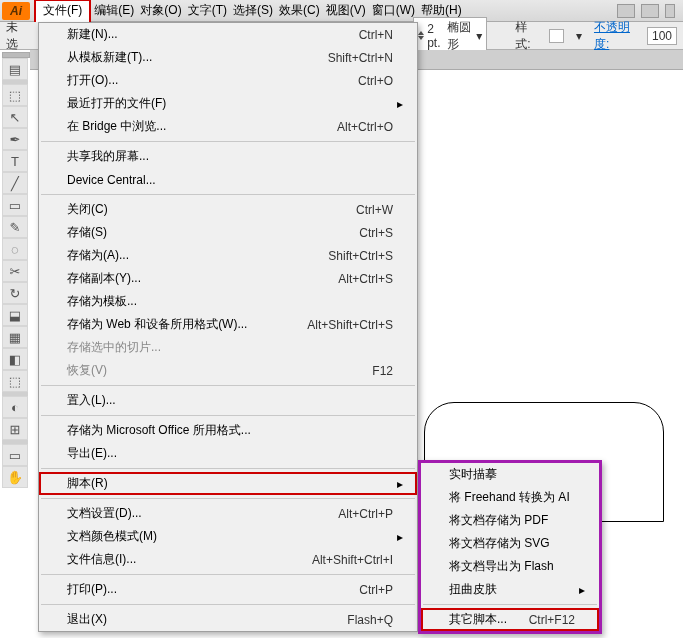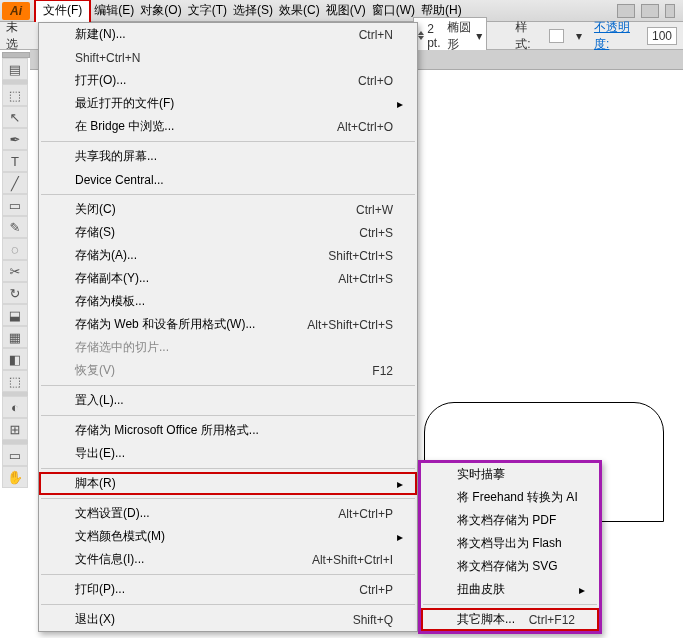--- a/index.html
+++ b/index.html
@@ -23,21 +23,21 @@
 
 .tools-col { position: absolute; left: 2px; top: 52px; width: 28px; display: flex; flex-direction: column; gap: 0; }
 .tool { width: 26px; height: 22px; display: flex; align-items: center; justify-content: center; background: #e6e6e6; border: 1px solid #d6d6d6; font-size: 13px; color: #555; }
 .tool.sep-t { height: 4px; background: #d0d0d0; border: none; }
 .tool-grip { height: 6px; background: #bbb; border: 1px solid #aaa; }
 
 .tabbar { position: absolute; left: 30px; top: 50px; right: 0; height: 20px; background: #ddd; border-bottom: 1px solid #aaa; display: flex; }
 .tab-bg { flex: 1; background: #cfcfcf; }
 
 .dropdown { position: absolute; left: 38px; top: 22px; width: 380px; background: #f0f0f0; border: 1px solid #9f9f9f; box-shadow: 2px 3px 6px rgba(0,0,0,.3); }
-.dd-item { display: flex; align-items: center; height: 23px; padding-left: 36px; padding-right: 14px; cursor: default; white-space: nowrap;}
+.dd-item { display: flex; align-items: center; height: 23px; padding-left: 28px; padding-right: 14px; cursor: default; white-space: nowrap;}
 .dd-item.disabled { color: #888; }
 .dd-label { flex: 1; }
 .dd-short { color: #333; }
 .dd-arrow { width: 10px; text-align: right; }
 .dd-sep { height: 1px; background: #c8c8c8; margin: 3px 2px; }
 .dd-item.hilite { outline: 2px solid #c00; outline-offset: -2px; }
 
 .submenu { position: absolute; left: 418px; top: 460px; width: 184px; background: #f0f0f0; border: 3px solid #a21caf; box-shadow: 2px 3px 6px rgba(0,0,0,.3); }
 .submenu .dd-item.hilite2 { outline: 2px solid #c00; outline-offset: -2px; }
 
@@ -123,20 +123,21 @@
   <div class="shape"></div>
 </div>
 
 <div class="dropdown" id="file-menu">
     <div class="dd-item">
       <span class="dd-label">新建(N)...</span>
       <span class="dd-short">Ctrl+N</span>
       <span class="dd-arrow"></span>
     </div>
     <div class="dd-item">
+      <span class="dd-label">从模板新建(T)...</span>
       <span class="dd-short">Shift+Ctrl+N</span>
       <span class="dd-arrow"></span>
     </div>
     <div class="dd-item">
       <span class="dd-label">打开(O)...</span>
       <span class="dd-short">Ctrl+O</span>
       <span class="dd-arrow"></span>
     </div>
     <div class="dd-item">
       <span class="dd-label">最近打开的文件(F)</span>
@@ -241,21 +242,21 @@
     </div>
     <div class="dd-sep"></div>
     <div class="dd-item">
       <span class="dd-label">打印(P)...</span>
       <span class="dd-short">Ctrl+P</span>
       <span class="dd-arrow"></span>
     </div>
     <div class="dd-sep"></div>
     <div class="dd-item">
       <span class="dd-label">退出(X)</span>
-      <span class="dd-short">Shift+Q</span>
+      <span class="dd-short">Flash+Q</span>
       <span class="dd-arrow"></span>
     </div>
   </div>
 
 <div class="submenu" id="submenu">
     <div class="dd-item">
       <span class="dd-label">实时描摹</span>
       <span class="dd-short"></span>
       <span class="dd-arrow"></span>
     </div>
@@ -263,26 +264,26 @@
       <span class="dd-label">将 Freehand 转换为 AI</span>
       <span class="dd-short"></span>
       <span class="dd-arrow"></span>
     </div>
     <div class="dd-item">
       <span class="dd-label">将文档存储为 PDF</span>
       <span class="dd-short"></span>
       <span class="dd-arrow"></span>
     </div>
     <div class="dd-item">
+      <span class="dd-label">将文档存储为 SVG</span>
+      <span class="dd-short"></span>
+      <span class="dd-arrow"></span>
+    </div>
+    <div class="dd-item">
       <span class="dd-label">将文档导出为 Flash</span>
-      <span class="dd-short"></span>
-      <span class="dd-arrow"></span>
-    </div>
-    <div class="dd-item">
-      <span class="dd-label">将文档存储为 SVG</span>
       <span class="dd-short"></span>
       <span class="dd-arrow"></span>
     </div>
     <div class="dd-item">
       <span class="dd-label">扭曲皮肤</span>
       <span class="dd-short"></span>
       <span class="dd-arrow">▸</span>
     </div>
     <div class="dd-sep"></div>
     <div class="dd-item hilite2">

